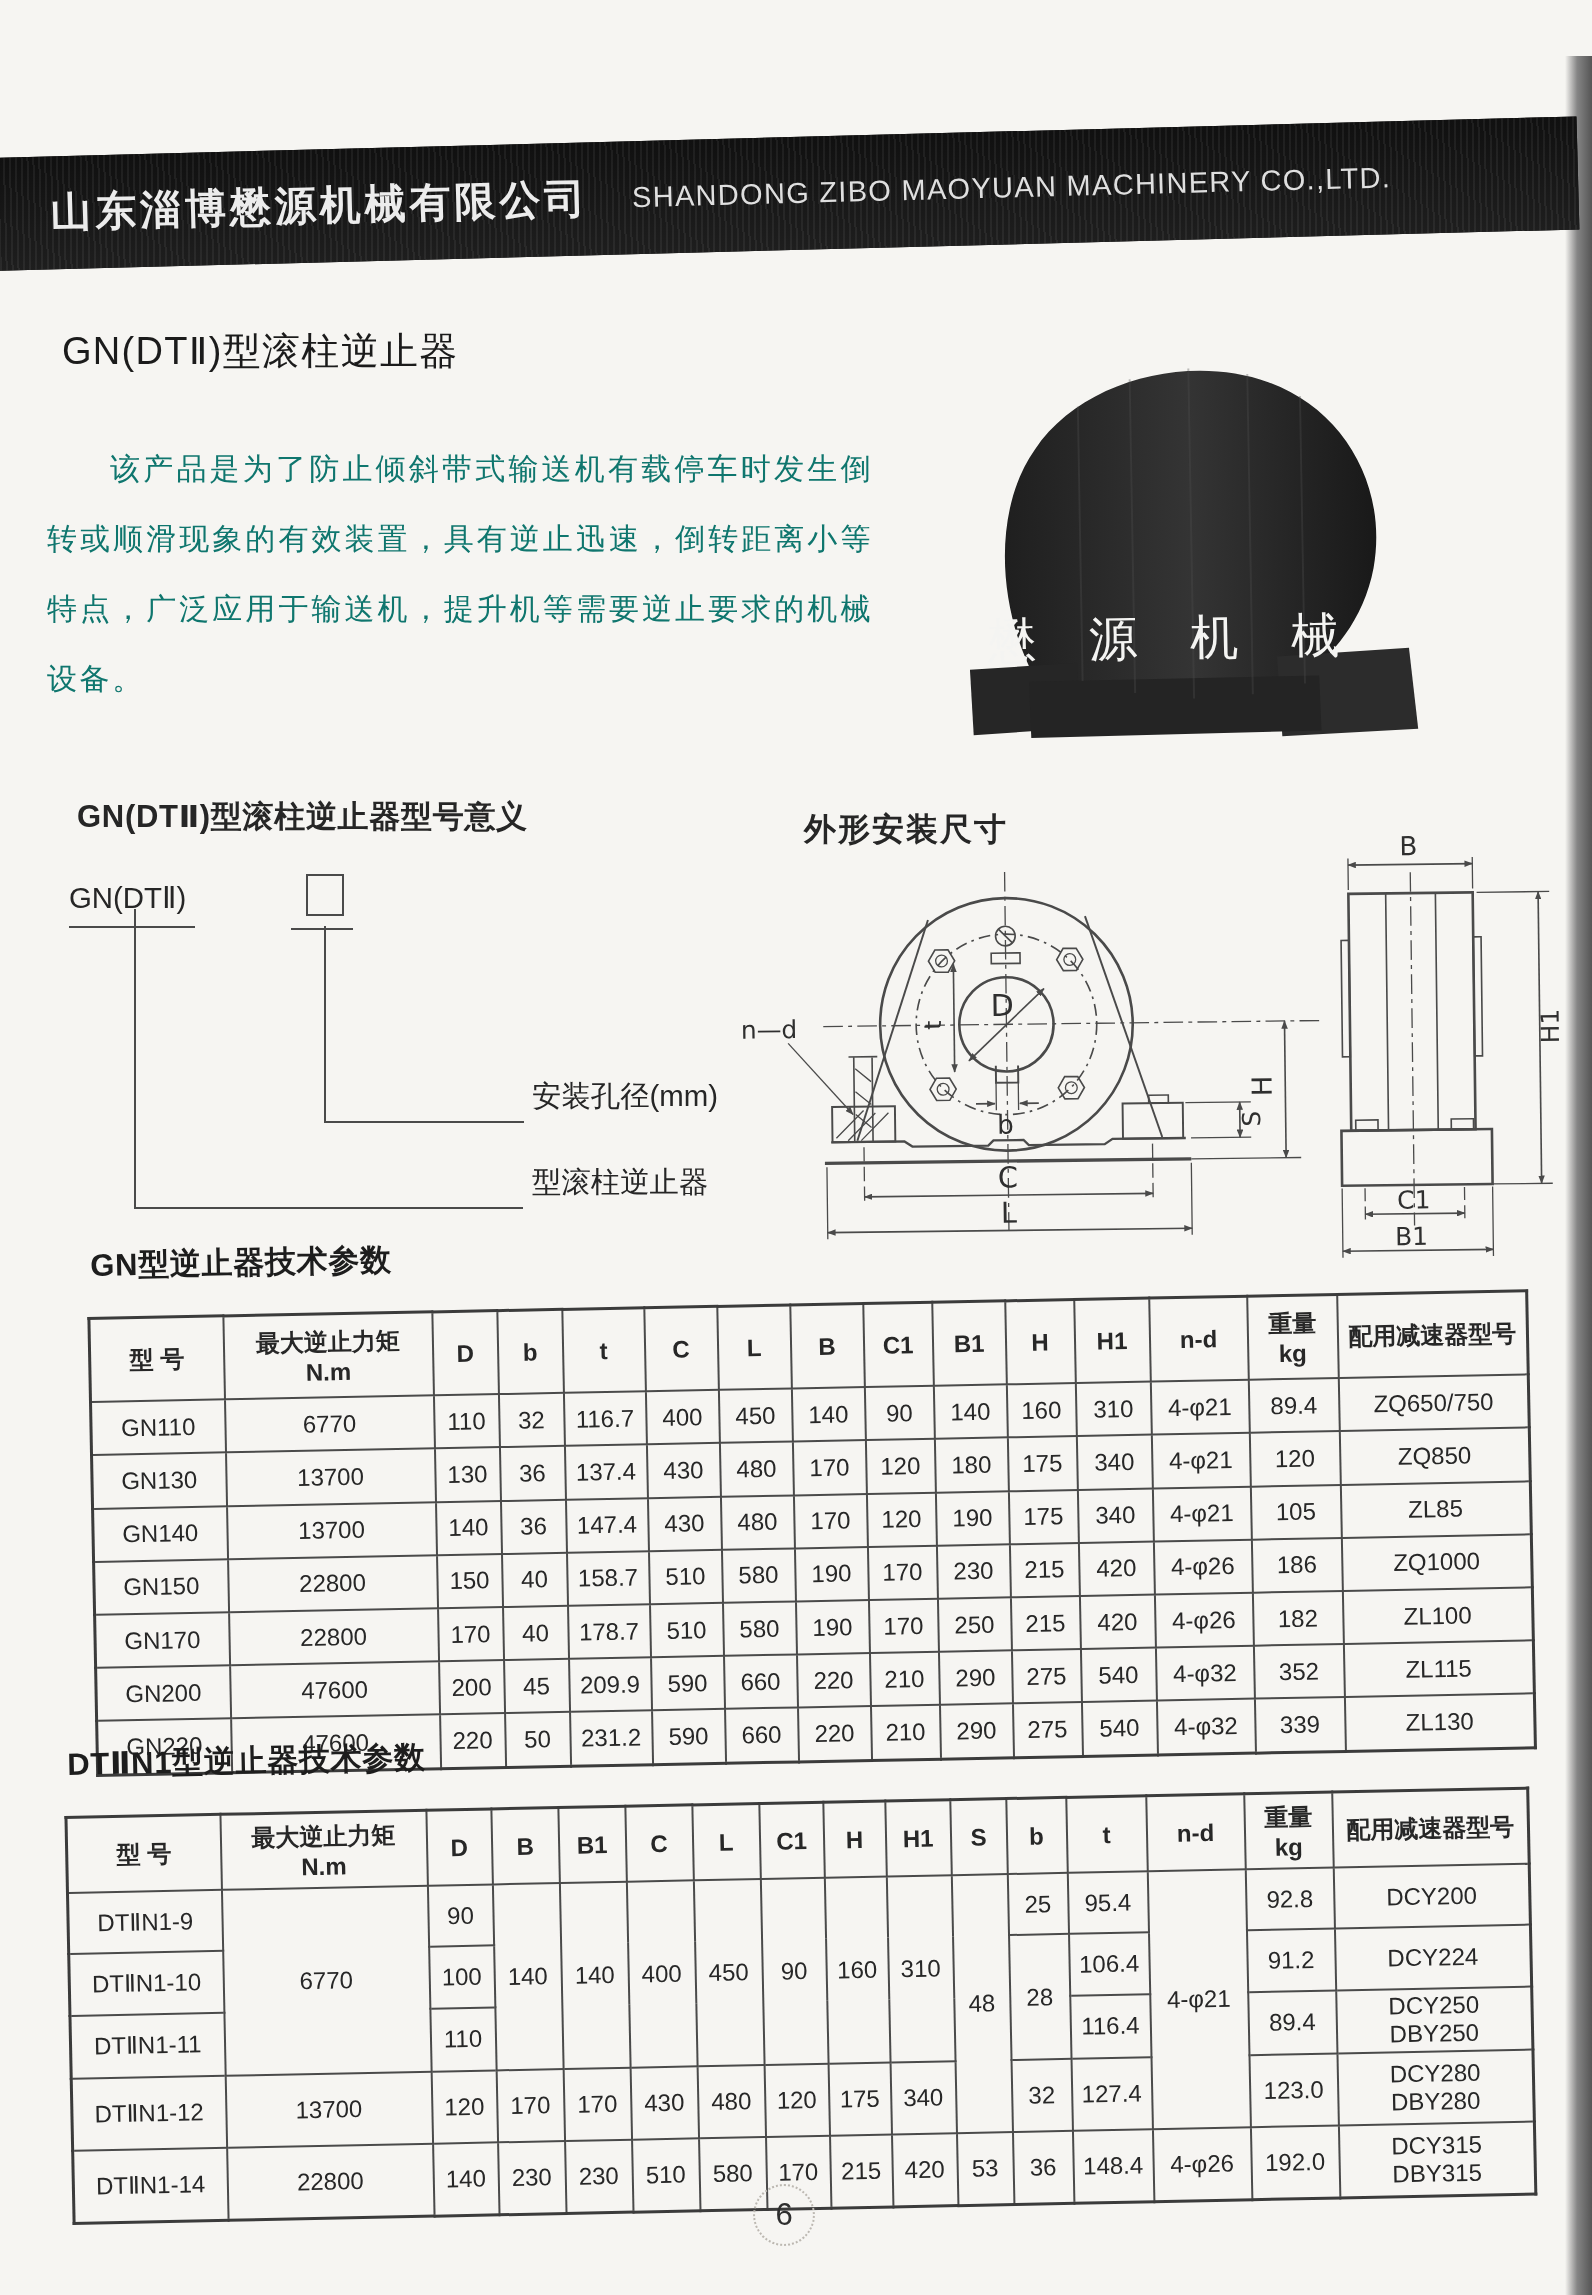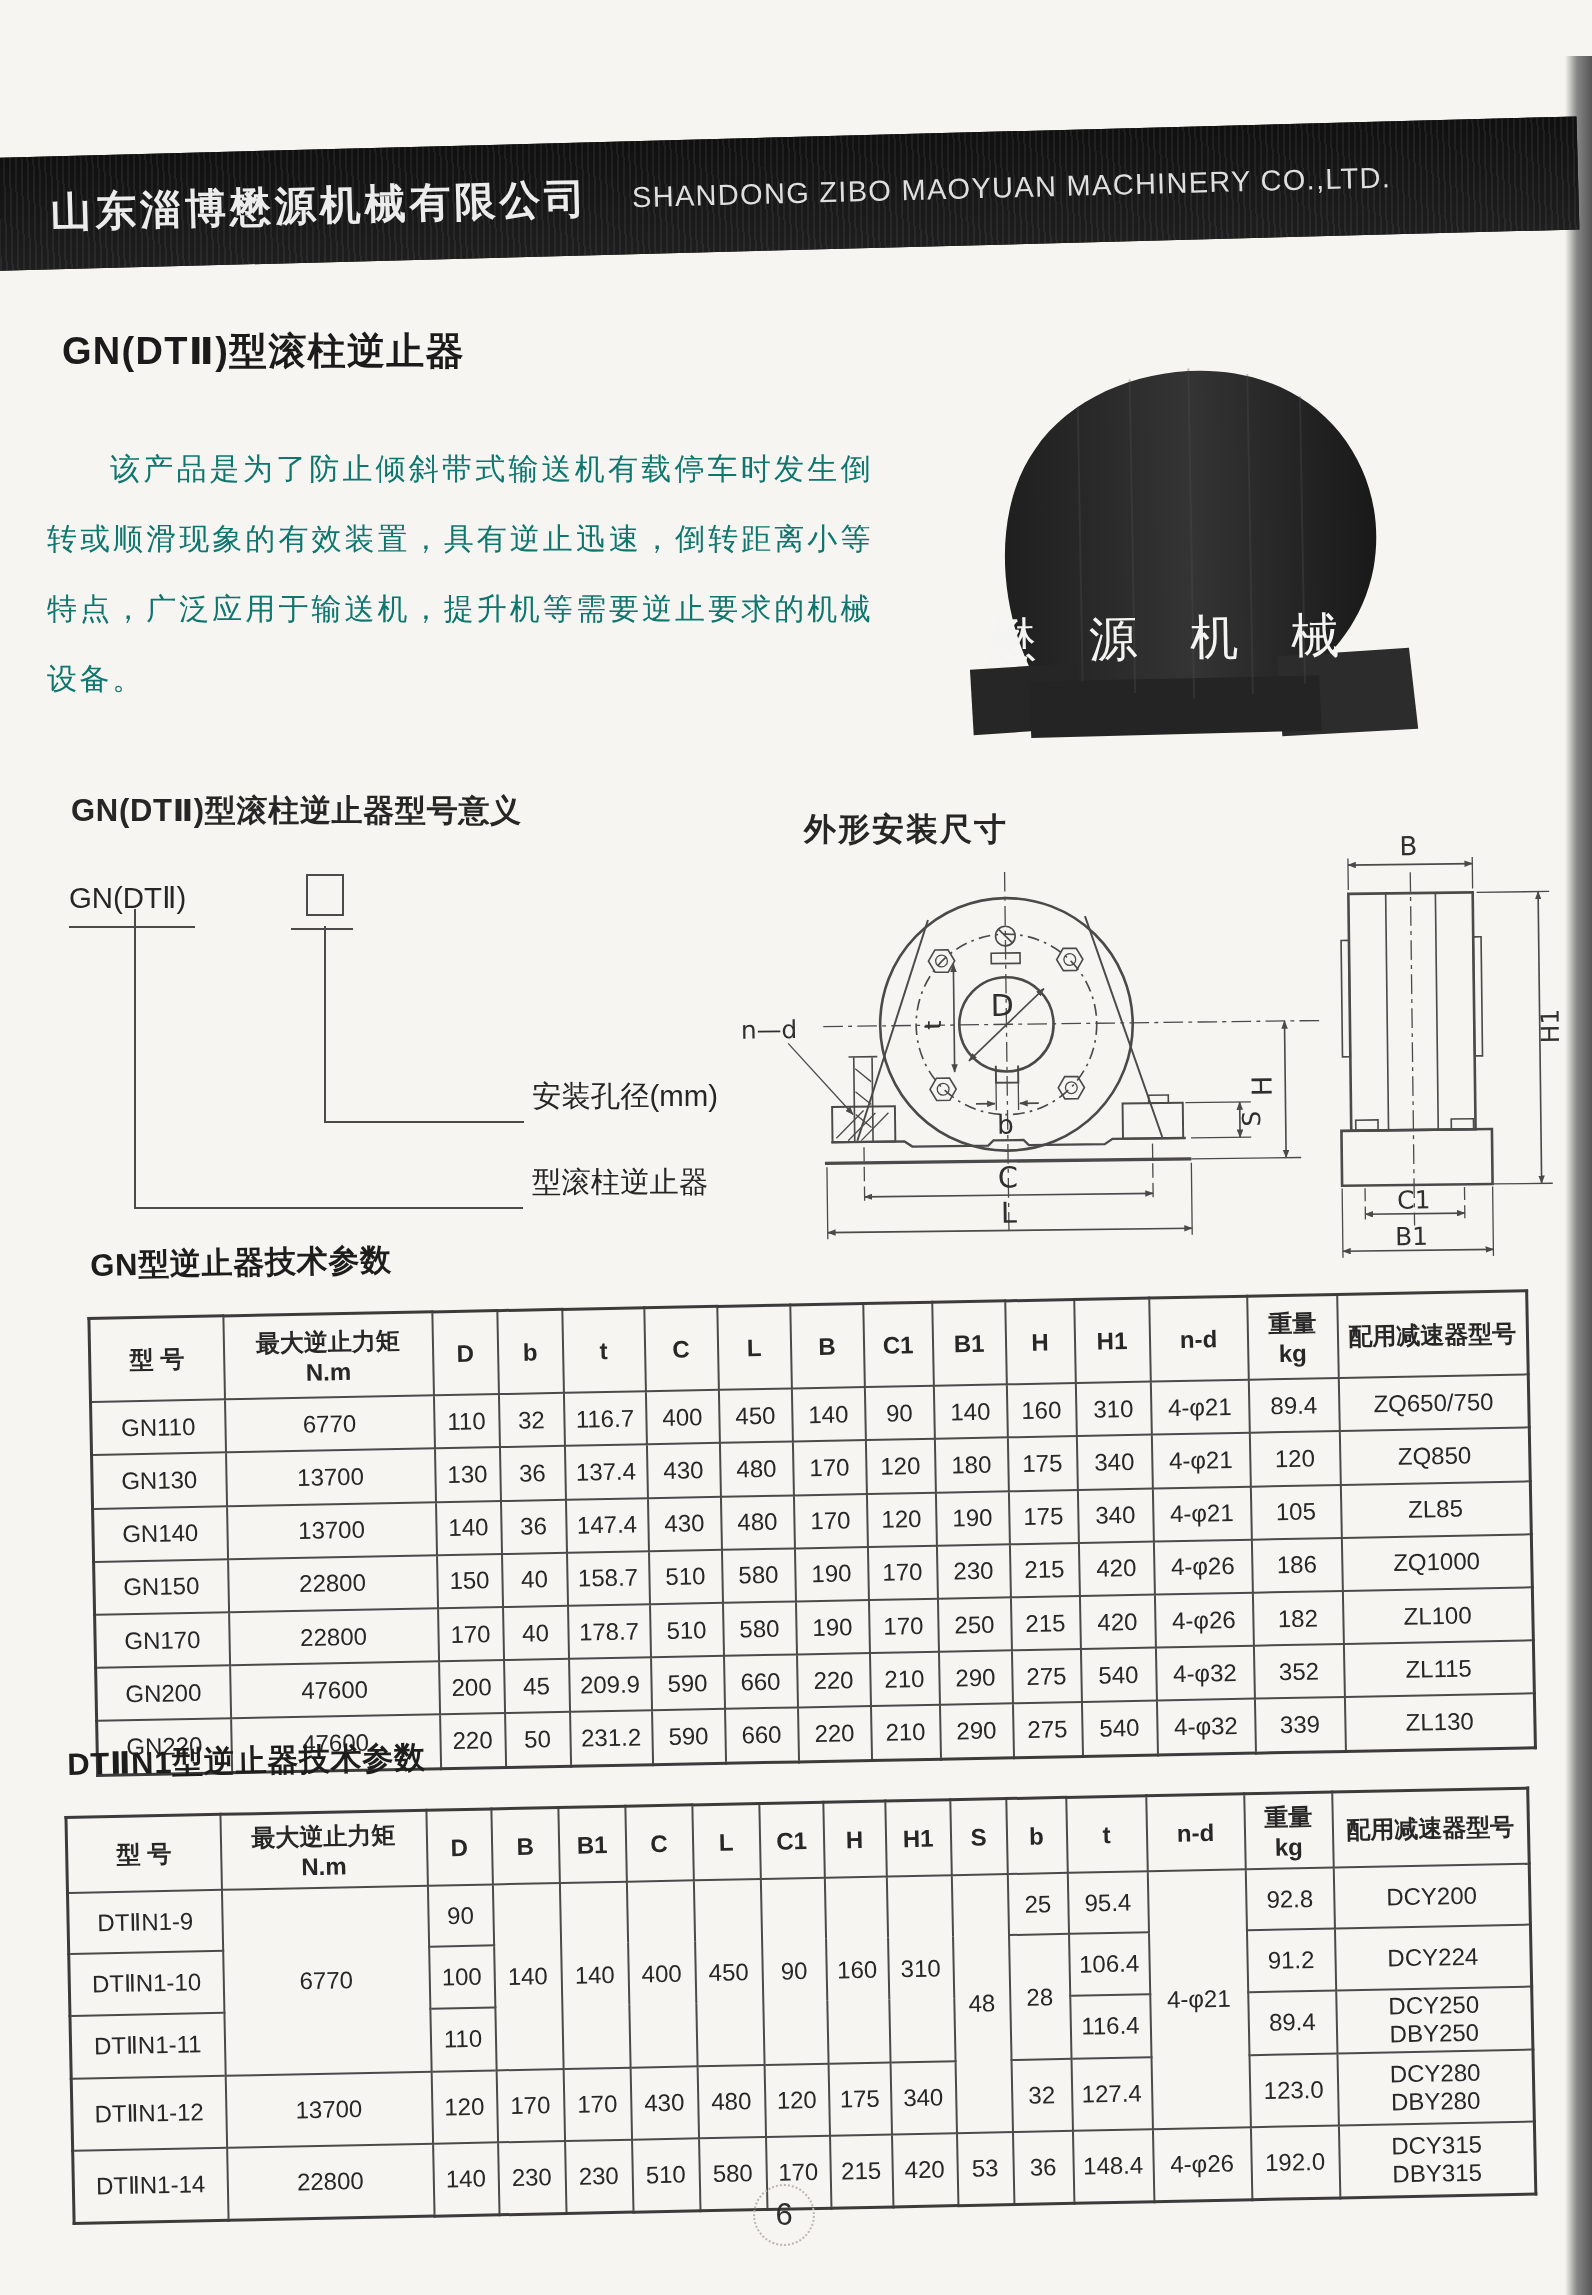--- a/index.html
+++ b/index.html
@@ -12,28 +12,28 @@
 
   
   .banner{position:absolute;left:-9.2px;top:158px;width:1586px;height:113px;
     background-image:repeating-linear-gradient(90deg, rgba(255,255,255,0.06) 0px 2px, rgba(0,0,0,0) 2px 5.9px),
                      linear-gradient(#101010,#1e1e1e);
     background-color:#151515;
     display:flex;align-items:center;transform:rotate(-1.5deg);transform-origin:left top;}
   .banner .cn{margin-left:58px;font-size:41px;font-weight:bold;color:#ececec;letter-spacing:3.9px;white-space:nowrap;}
   .banner .en{margin-left:43px;font-size:29px;color:#dfdfdf;letter-spacing:1.3px;white-space:nowrap;}
 
-  .title{position:absolute;left:62px;top:326px;font-size:38px;font-weight:bold;color:#1b1b1b;letter-spacing:1.3px;margin:0;}
+  .title{position:absolute;left:62px;top:326px;font-size:38px;font-weight:normal;color:#1b1b1b;letter-spacing:1.3px;margin:0;}
 
   .para{position:absolute;left:47px;top:434px;width:826px;font-size:30px;line-height:70px;
     color:#0f766e;text-align:justify;text-indent:63px;letter-spacing:2.6px;margin:0;}
 
   .photo{position:absolute;left:910px;top:313px;transform:rotate(-1deg);}
 
-  .h-model{position:absolute;left:71px;top:790px;font-size:31px;font-weight:bold;margin:0;letter-spacing:0.7px;}
+  .h-model{position:absolute;left:71px;top:790px;font-size:31px;font-weight:bold;margin:6px;letter-spacing:0.7px;}
   .h-dims{position:absolute;left:790px;top:794px;font-size:32px;font-weight:bold;margin:14px;letter-spacing:2px;}
 
   
   .model-diagram{position:absolute;left:65px;top:870px;width:753px;height:357px;}
   .model-prefix{position:absolute;left:3.9px;top:10.5px;font-size:29.4px;border-bottom:2px solid #4a4a4a;padding:0 9.2px 11.8px 0;}
   .model-box{position:absolute;left:241px;top:3.9px;width:34px;height:38px;border:2px solid #4a4a4a;}
   .model-box-underline{position:absolute;left:226px;top:58px;width:62px;height:2px;background:#4a4a4a;}
   .lead-bore{position:absolute;left:259px;top:56px;width:198px;height:195px;border-left:2px solid #4a4a4a;border-bottom:2px solid #4a4a4a;}
   .lead-type{position:absolute;left:69px;top:39px;width:387px;height:298px;border-left:2px solid #4a4a4a;border-bottom:2px solid #4a4a4a;}
   .lbl-bore{position:absolute;left:467px;top:207px;font-size:29.4px;}

